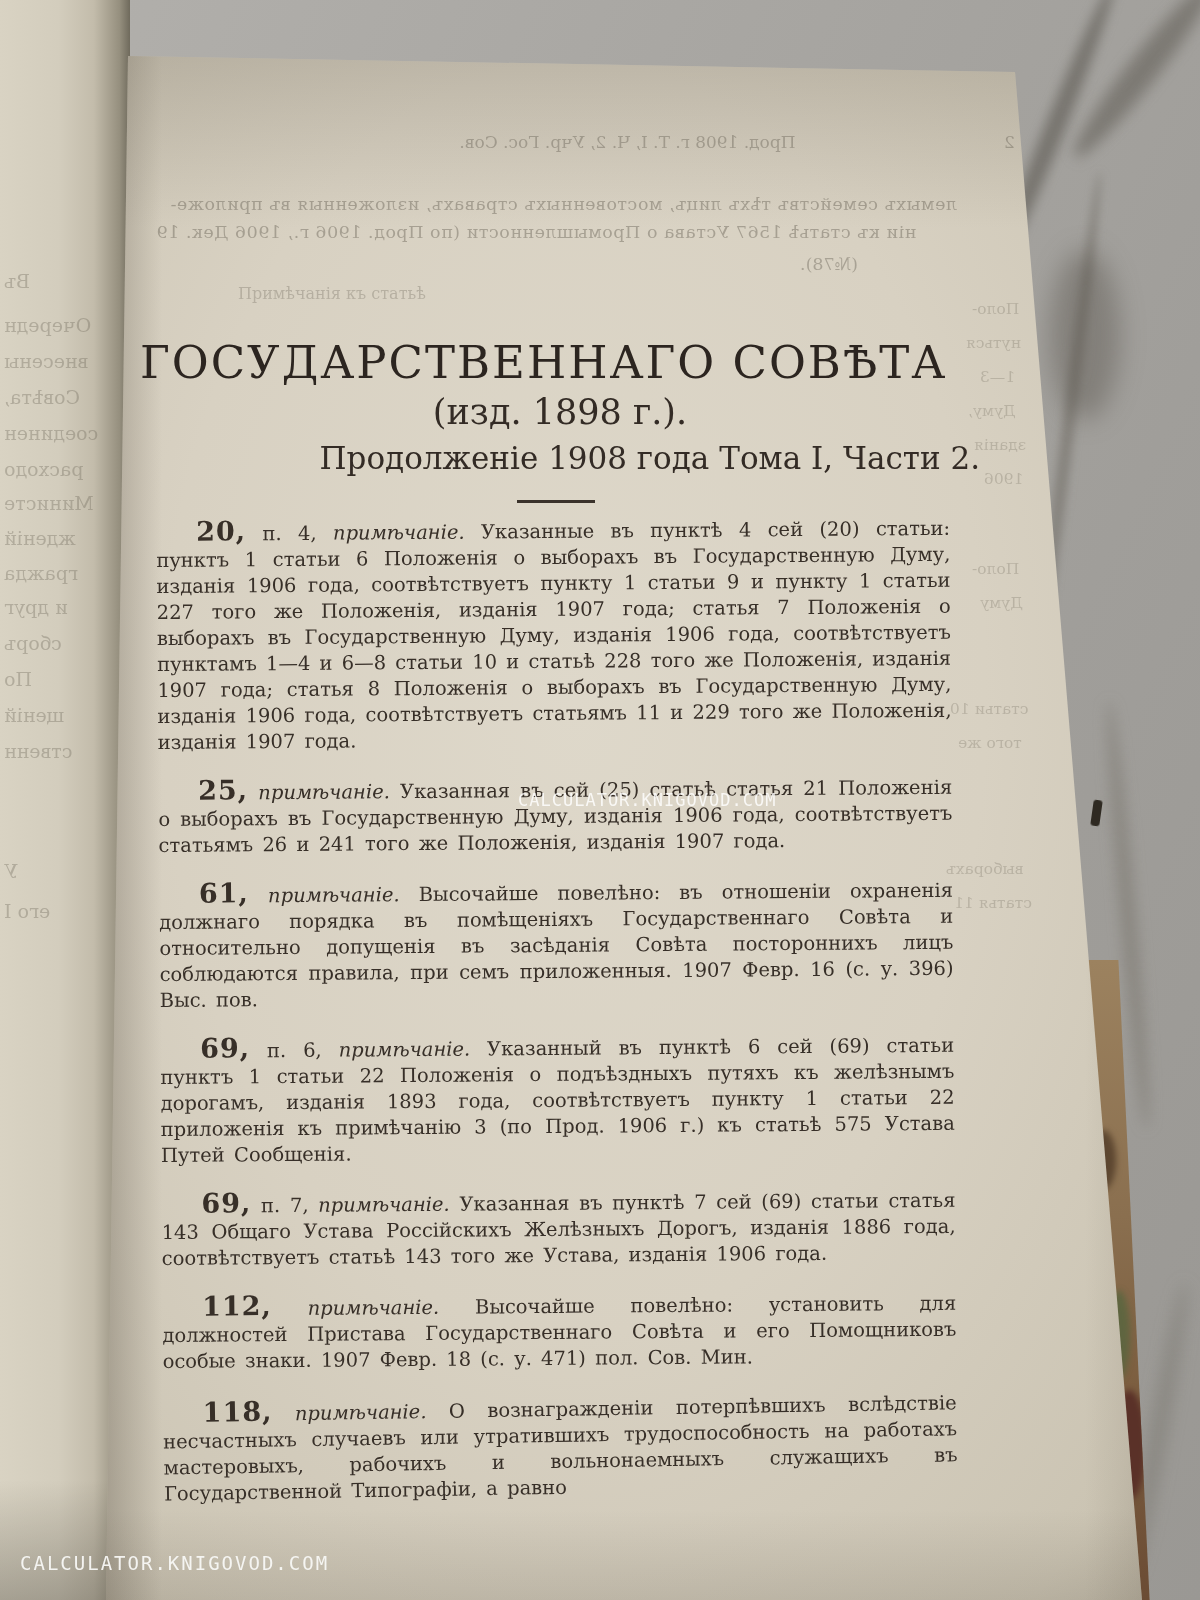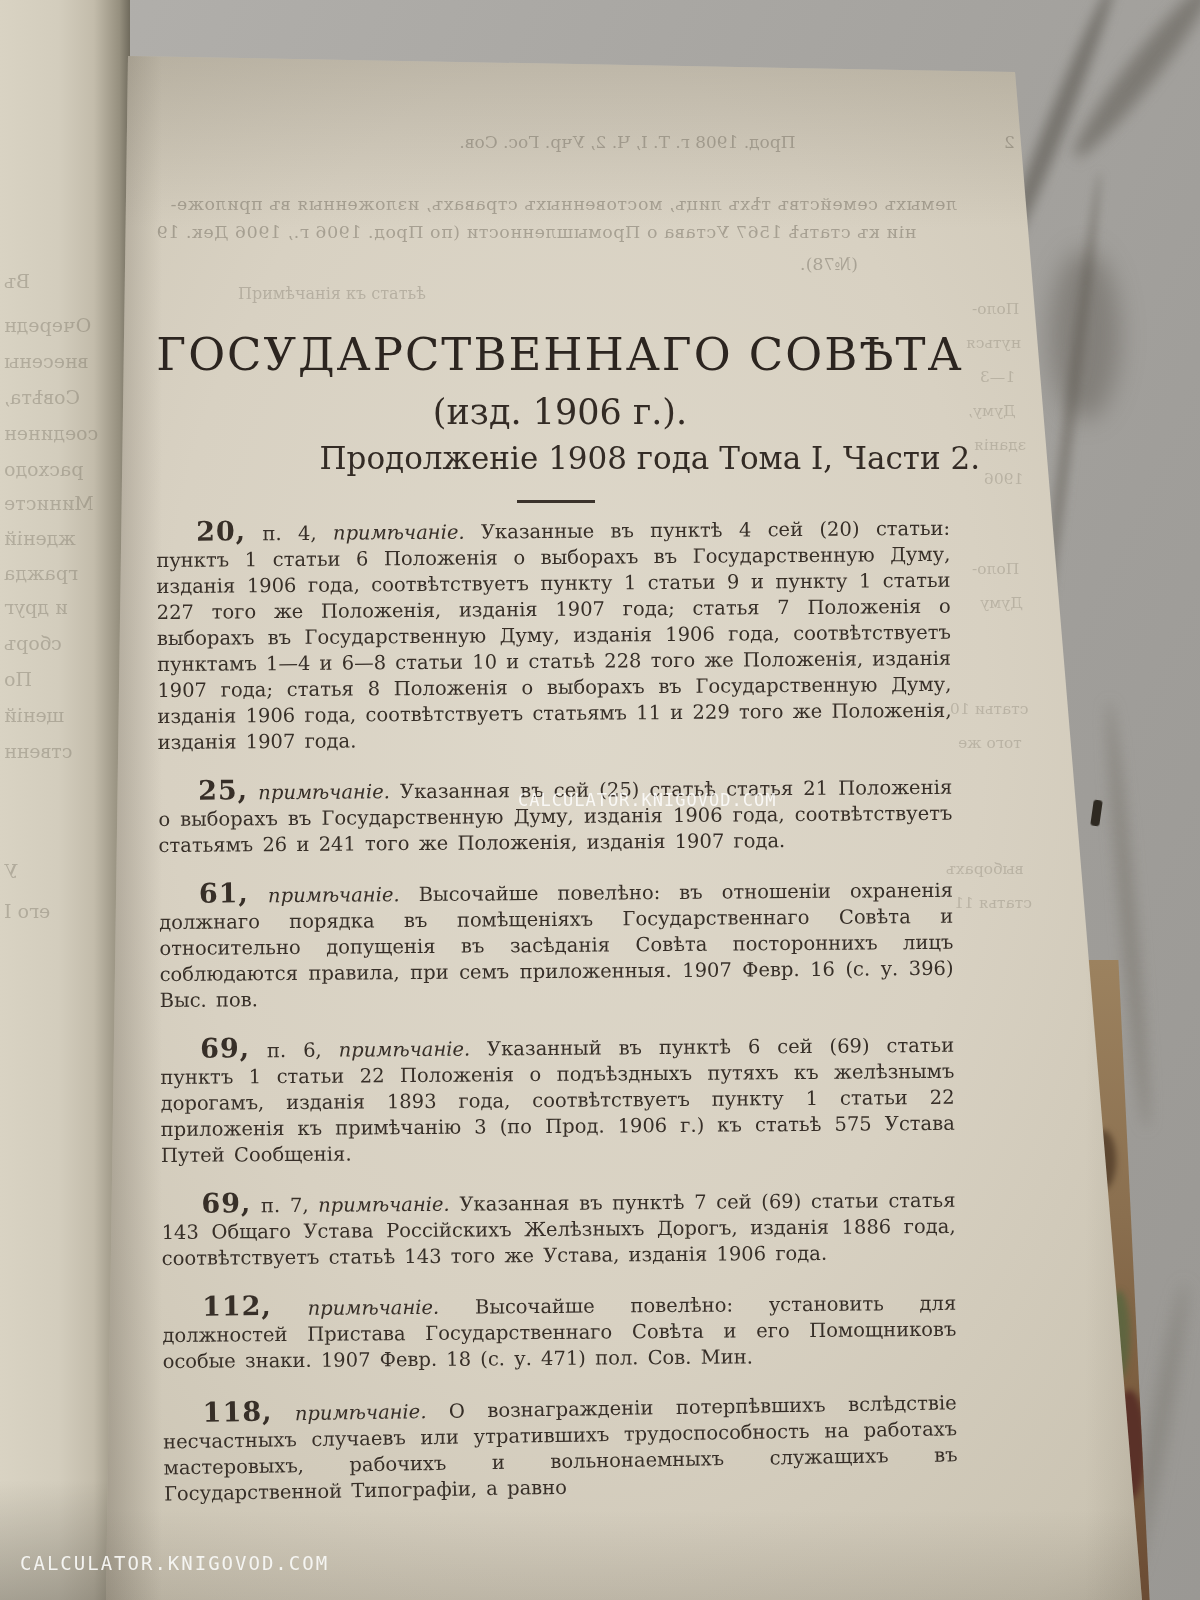--- a/index.html
+++ b/index.html
@@ -59,21 +59,21 @@
      color:#5d574b;filter:blur(.6px);}
   .bleed-l1{top:146px;left:70px;font-size:17.5px;opacity:.40;letter-spacing:.5px;}
   .bleed-l2{top:174px;left:56px;font-size:17.5px;opacity:.40;letter-spacing:.5px;}
   .bleed-l3{top:206px;left:700px;font-size:17.5px;opacity:.38;}
   .bleed-note{top:236px;left:138px;font-size:16px;opacity:.28;transform:none;}
   .rfrag{position:absolute;transform:scaleX(-1);color:#676153;opacity:.26;
          filter:blur(.6px);font-size:15.5px;white-space:nowrap;}
 
   .title1{position:absolute;top:198px;left:40px;width:840px;text-align:center;
      font-size:58px;letter-spacing:7px;color:#2c2520;font-weight:500;}
-  .title2{position:absolute;top:280px;left:40px;width:840px;text-align:center;
+  .title2{position:absolute;top:288px;left:40px;width:840px;text-align:left;
      font-size:45px;letter-spacing:2px;color:#2c2520;font-weight:500;white-space:nowrap;}
   .edition{position:absolute;top:344px;left:40px;width:840px;text-align:center;
      font-size:35px;color:#332b25;}
   .continuation{position:absolute;top:392px;left:40px;width:840px;text-align:right;
      font-size:31px;color:#332b25;}
   .divider{position:absolute;top:452px;left:417px;width:78px;height:3px;background:#3a322b;}
 
   .text-block{position:absolute;left:56px;top:470px;width:794px;
      font-size:19.5px;line-height:26px;text-align:justify;color:#372f28;
      word-spacing:3px;transform:rotate(-0.45deg);transform-origin:left top;}
@@ -143,21 +143,21 @@
     <div class="rfrag" style="top:388px;left:874px">зданія</div>
     <div class="rfrag" style="top:422px;left:884px">1906</div>
     <div class="rfrag" style="top:512px;left:872px">Поло-</div>
     <div class="rfrag" style="top:546px;left:880px">Думу</div>
     <div class="rfrag" style="top:652px;left:850px">статьи 10</div>
     <div class="rfrag" style="top:686px;left:858px">того же</div>
     <div class="rfrag" style="top:812px;left:846px">выборахъ</div>
     <div class="rfrag" style="top:846px;left:854px">статья 11</div>
 
     <div class="title2">ГОСУДАРСТВЕННАГО СОВѢТА</div>
-    <div class="edition">(изд. 1906 г.).</div>
+    <div class="edition">(изд. 1898 г.).</div>
     <div class="continuation">Продолженіе 1908 года Тома I, Части 2.</div>
     <div class="divider"></div>
 
     <div class="text-block">
       <p>
         <span class="pnum">20,</span>
         <span>п. 4,</span>
         <span class="plabel">примѣчаніе.</span>
         <span>Указанные въ пунктѣ 4 сей (20) статьи: пунктъ 1 статьи 6 Положенія о выборахъ въ Государственную Думу, изданія 1906 года, соотвѣтствуетъ пункту 1 статьи 9 и пункту 1 статьи 227 того же Положенія, изданія 1907 года; статья 7 Положенія о выборахъ въ Государственную Думу, изданія 1906 года, соотвѣтствуетъ пунктамъ 1—4 и 6—8 статьи 10 и статьѣ 228 того же Положенія, изданія 1907 года; статья 8 Положенія о выборахъ въ Государственную Думу, изданія 1906 года, соотвѣтствуетъ статьямъ 11 и 229 того же Положенія, изданія 1907 года.</span>
       </p>

